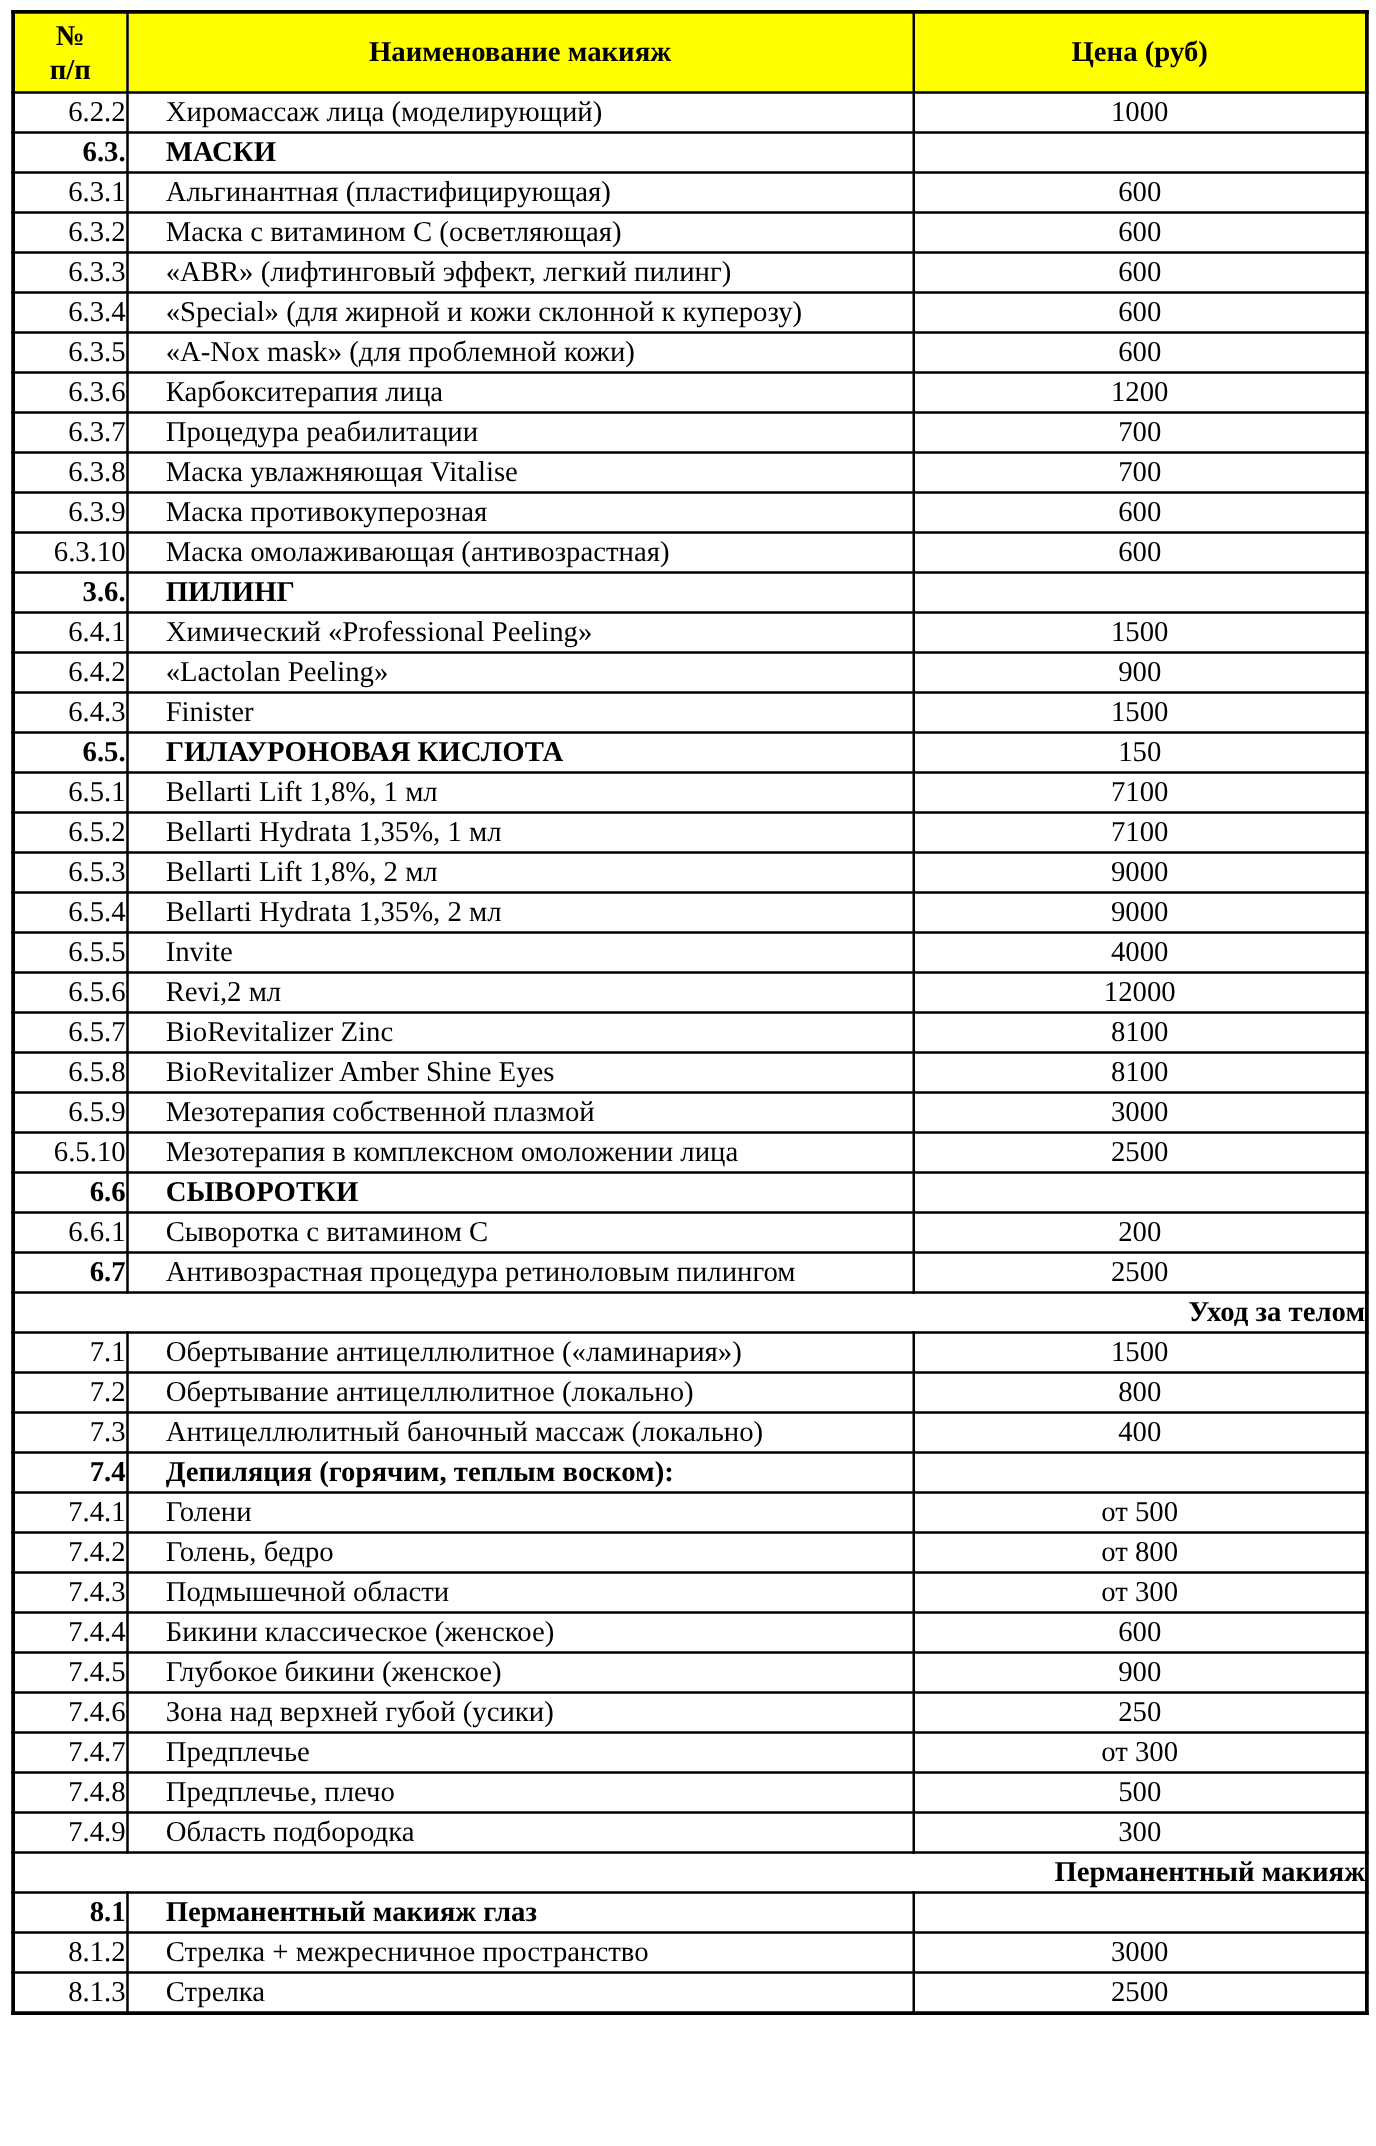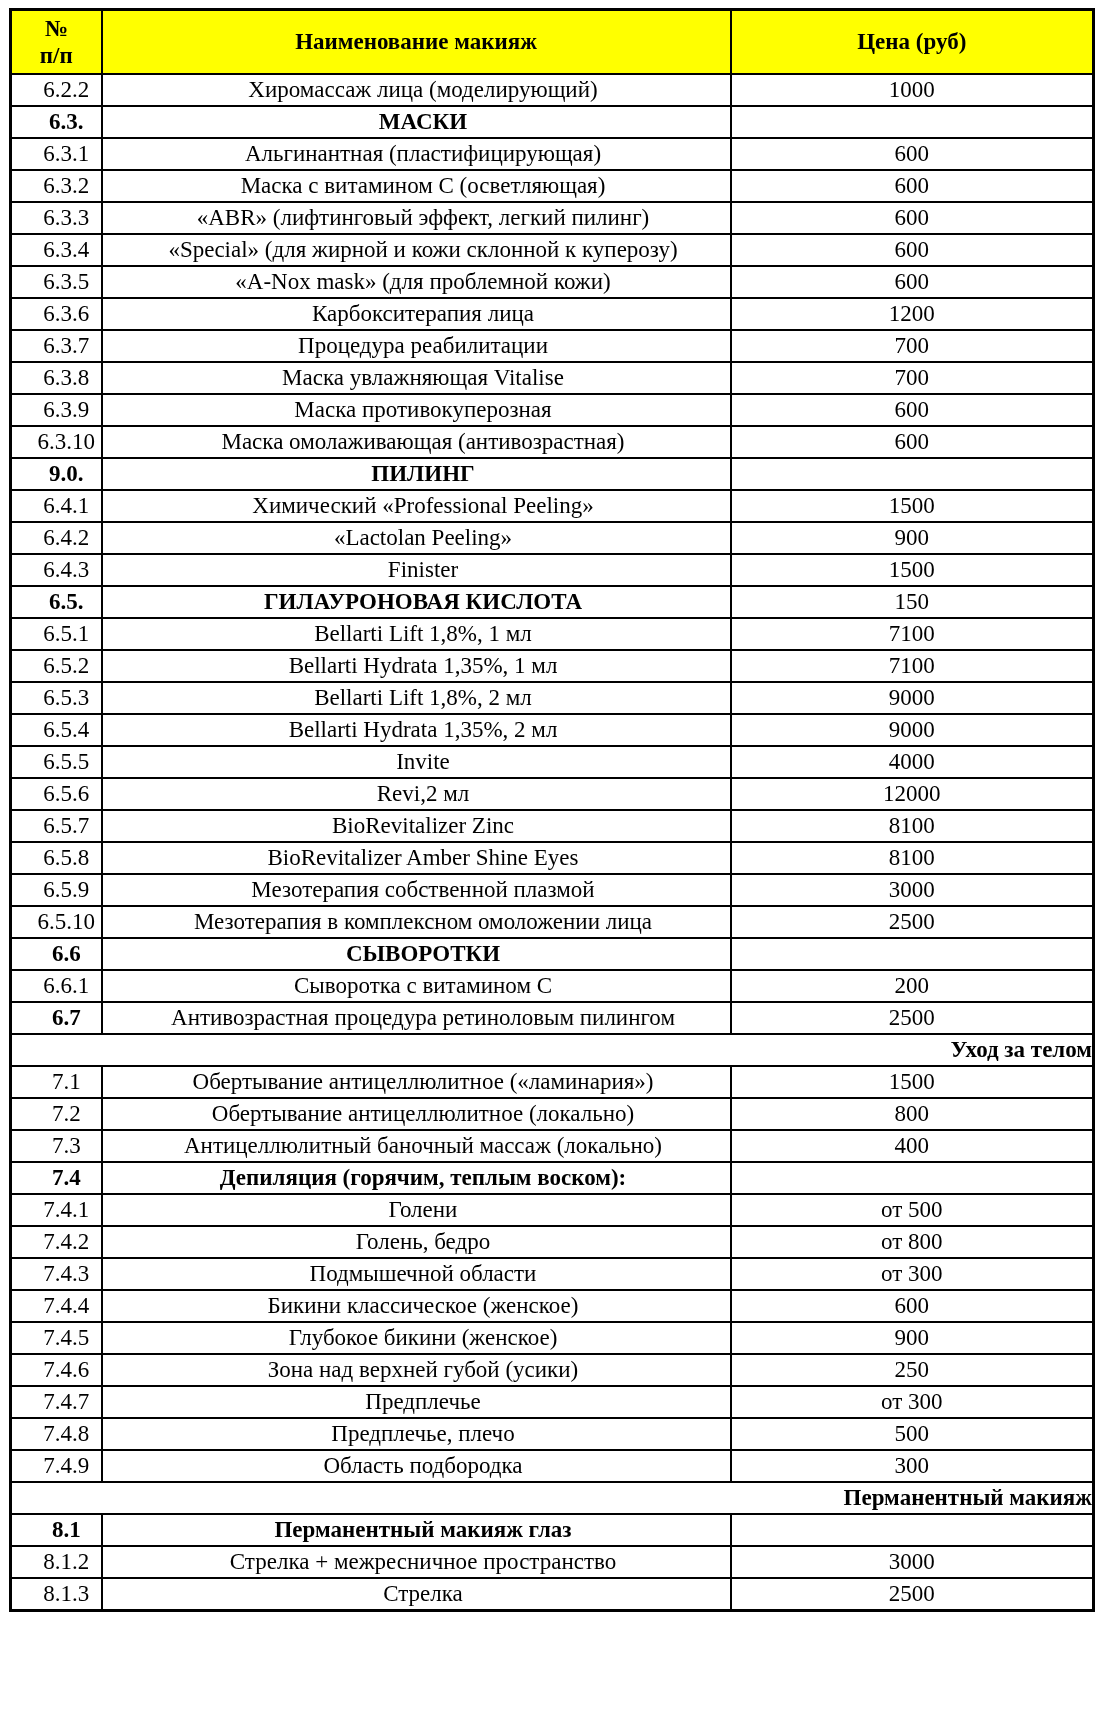--- a/index.html
+++ b/index.html
@@ -32,22 +32,22 @@
     overflow: hidden;
   }
   thead th {
     background: #FFFF00;
     font-weight: bold;
     height: 62px;
     text-align: center;
     vertical-align: middle;
   }
   tbody td { height: 30px; vertical-align: middle; background: #ffffff; }
-  td.num   { text-align: center; padding-left: 20px; }
-  td.svc   { text-align: center; padding-left: 14px; white-space: pre-line; }
+  td.num   { text-align: right; padding-left: 20px; }
+  td.svc   { text-align: left; padding-left: 30px; white-space: pre-line; }
   td.price { text-align: center; margin-left: 16px; }
   tr.tall td { height: 62px; vertical-align: top; line-height: 31px; }
   td.section {
     text-align: right;
     font-weight: bold;
     height: 30px;
   }
   .b { font-weight: bold; }
   .hdr-line { line-height: 27px; }
 </style>
@@ -126,21 +126,21 @@
           <td class="num">6.3.9</td>
           <td class="svc">Маска противокуперозная</td>
           <td class="price">600</td>
         </tr>
         <tr>
           <td class="num">6.3.10</td>
           <td class="svc">Маска омолаживающая (антивозрастная)</td>
           <td class="price">600</td>
         </tr>
         <tr>
-          <td class="num b">9.0.</td>
+          <td class="num b">3.6.</td>
           <td class="svc b">ПИЛИНГ</td>
           <td class="price"></td>
         </tr>
         <tr>
           <td class="num">6.4.1</td>
           <td class="svc">Химический «Professional Peeling»</td>
           <td class="price">1500</td>
         </tr>
         <tr>
           <td class="num">6.4.2</td>

